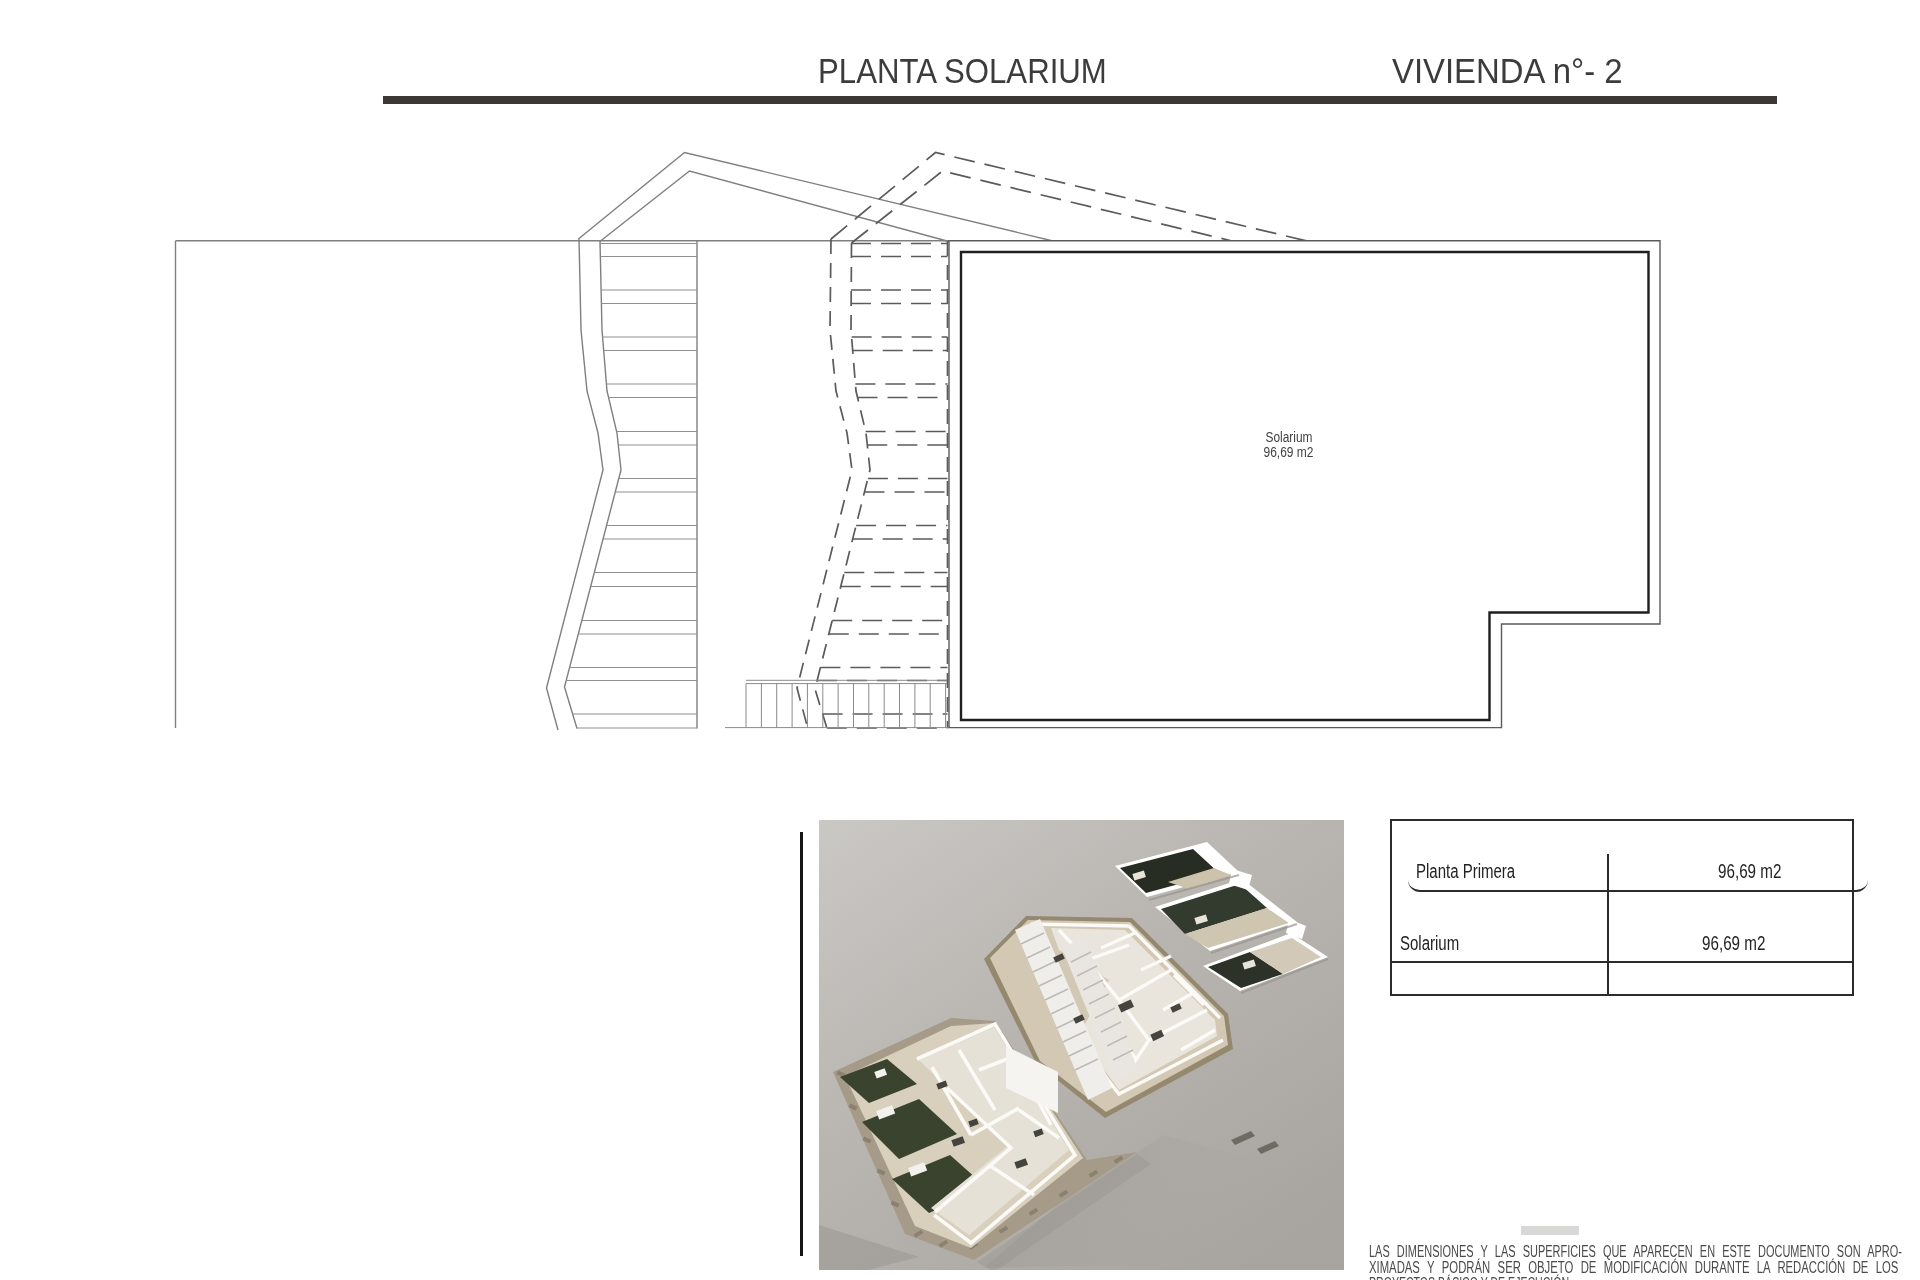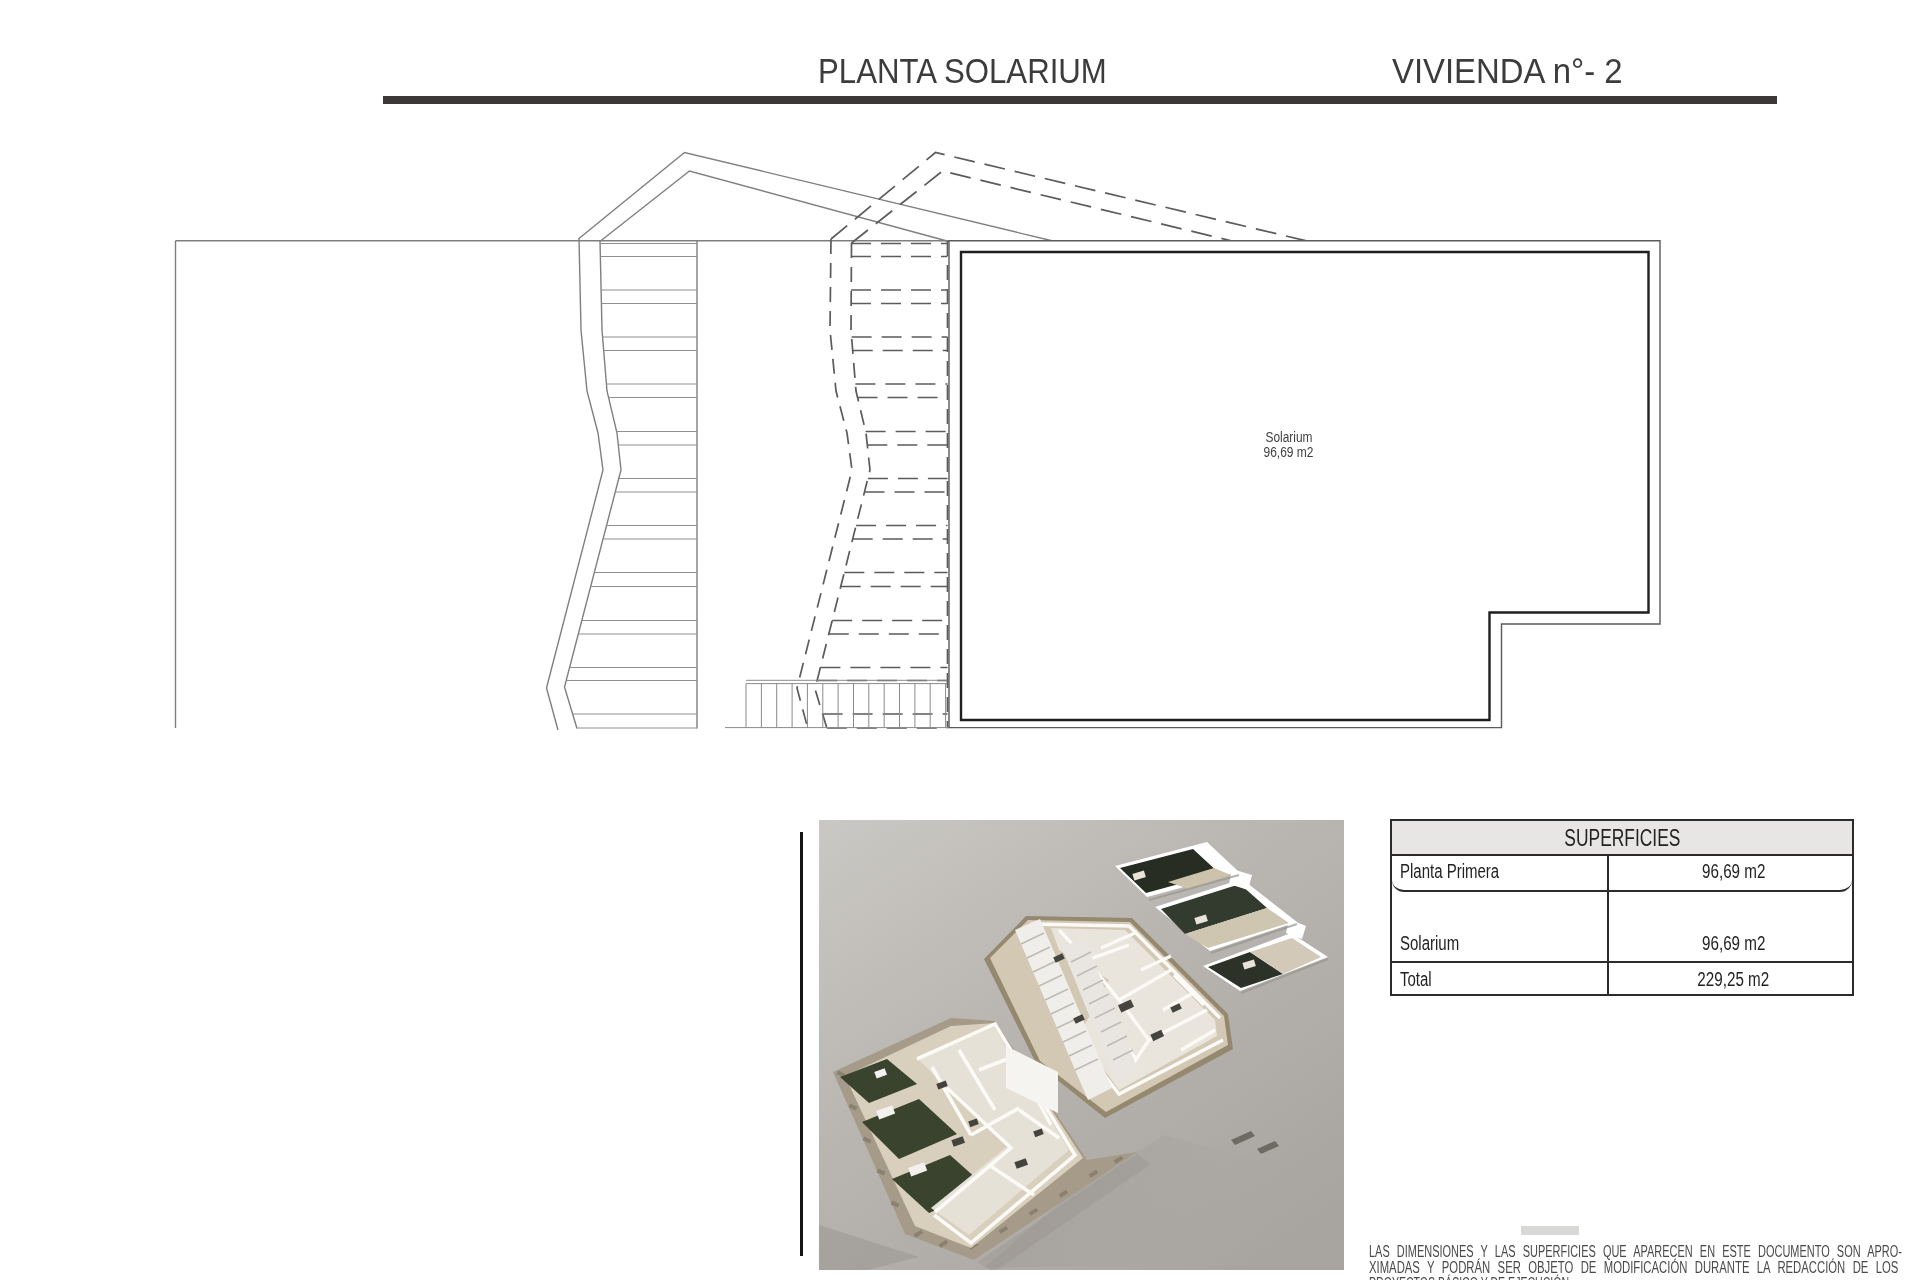--- a/index.html
+++ b/index.html
@@ -332,41 +332,34 @@
 
   <g fill="#6e6b63">
     <polygon points="412,320 432,311 436,316 416,325"></polygon>
     <polygon points="438,329 456,321 460,326 442,334"></polygon>
   </g>
 </svg>
 </div>
 
 <div class="abs" style="left:1390px; top:819px; width:464px; height:177px; border:2.2px solid #2b2b2b; box-sizing:border-box; font-size:20px; color:#222;">
 
-  <div class="abs" style="left:0; top:0; width:100%; height:33px; background:#e7e6e5; border-bottom:2.2px solid #2b2b2b; text-align:center;">
-    <span style="display:inline-block; margin-top:4px; font-size:23.5px; transform:scaleX(0.74);">SUPERFICIES</span>
-  </div>
 
   <div class="abs" style="left:215px; top:33px; width:1.6px; height:140px; background:#2b2b2b;"></div>
 
-  <div class="abs" style="left:0; top:35px; width:100%; height:33.7px; border-bottom:2.2px solid #2b2b2b;border-radius:12px;">
+  <div class="abs" style="left:16px; top:35px; width:100%; height:33.7px; border-bottom:2.2px solid #2b2b2b;border-radius:12px;">
     <span class="abs" style="left:8px; top:4px; transform:scaleX(0.75); transform-origin:left top;">Planta Primera</span>
     <span class="abs" style="left:219px; width:245px; top:4px; text-align:center;"><span style="display:inline-block; transform:scaleX(0.76);">96,69 m2</span></span>
   </div>
 
 
   <div class="abs" style="left:0; top:106.8px; width:100%; height:33.7px; border-bottom:2.2px solid #2b2b2b;">
     <span class="abs" style="left:8px; top:4px; transform:scaleX(0.75); transform-origin:left top;">Solarium</span>
     <span class="abs" style="left:219px; width:245px; top:4px; text-align:center;"><span style="display:inline-block; transform:scaleX(0.76);">96,69 m2</span></span>
   </div>
 
-  <div class="abs" style="left:0; top:142.7px; width:100%; height:30px;">
-    <span class="abs" style="left:8px; top:4px; transform:scaleX(0.75); transform-origin:left top;">Total</span>
-    <span class="abs" style="left:219px; width:245px; top:4px; text-align:center;"><span style="display:inline-block; transform:scaleX(0.76);">229,25 m2</span></span>
-  </div>
 </div>
 
 <div class="abs" style="left:1521px; top:1226px; width:58px; height:9px; background:#d8d8d6;"></div>
 
 <div class="abs" style="left:1369px; top:1243.5px; font-size:16px; color:#4a4a4a; line-height:16px;">
   <div id="dl1" style="white-space:nowrap; word-spacing:6px; transform:scaleX(0.685); transform-origin:left top;">LAS DIMENSIONES Y LAS SUPERFICIES QUE APARECEN EN ESTE DOCUMENTO SON APRO-</div>
   <div id="dl2" style="white-space:nowrap; word-spacing:6px; transform:scaleX(0.707); transform-origin:left top;">XIMADAS Y PODRÁN SER OBJETO DE MODIFICACIÓN DURANTE LA REDACCIÓN DE LOS</div>
   <div id="dl3" style="white-space:nowrap; transform:scaleX(0.66); transform-origin:left top;">PROYECTOS BÁSICO Y DE EJECUCIÓN</div>
 </div>
 

